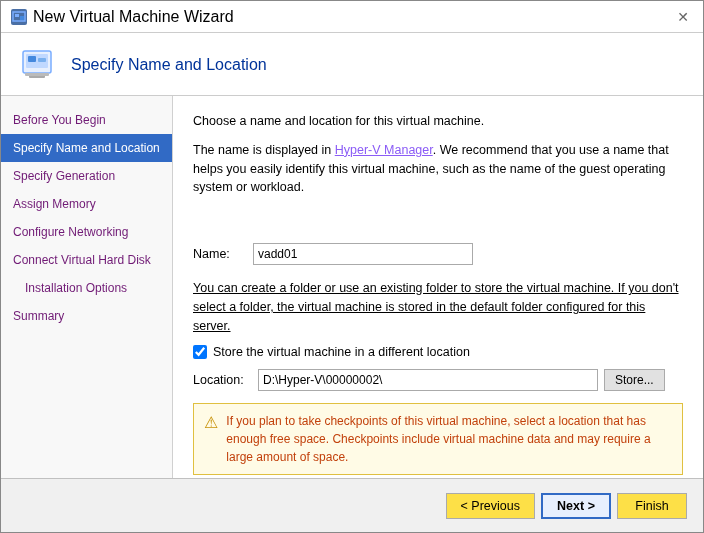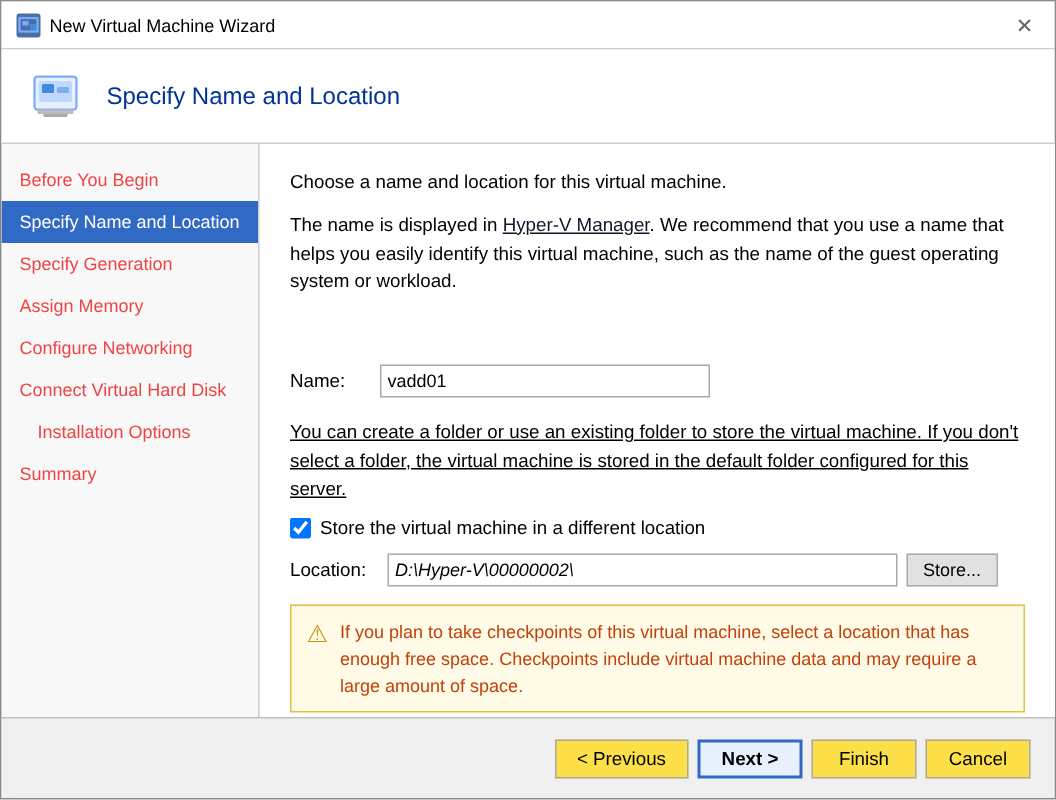--- a/index.html
+++ b/index.html
@@ -41,21 +41,21 @@
       align-items: center;
       justify-content: center;
       font-size: 10px;
       color: white;
       font-weight: bold;
       border-radius: 2px;
       flex-shrink: 0;
     }
     .title-bar-text {
       flex: 1;
-      font-size: 12px;
+      font-size: 16px;
       color: #000;
     }
     .title-bar-close {
       width: 20px;
       height: 20px;
       display: flex;
       align-items: center;
       justify-content: center;
       cursor: pointer;
       font-size: 14px;
@@ -91,21 +91,21 @@
     .sidebar {
       width: 172px;
       background: #f8f8f8;
       border-right: 1px solid #d0d0d0;
       padding: 10px 0;
       flex-shrink: 0;
     }
     .sidebar-item {
       padding: 5px 12px;
       font-size: 12px;
-      color: #ef4444;
+      color: #701a75;
       cursor: pointer;
       line-height: 1.5;
     }
     .sidebar-item.active {
       background: #316AC5;
       color: #ffffff;
     }
     .sidebar-item.indented {
       padding-left: 24px;
     }
@@ -116,21 +116,21 @@
       overflow-y: auto;
       background: #ffffff;
     }
     .description-text {
       font-size: 12.5px;
       color: #000;
       margin-bottom: 10px;
       line-height: 1.5;
     }
     .description-text a, .link-style {
-      color: #0f172a;
+      color: #8b5cf6;
       text-decoration: underline;
     }
     .name-row {
       display: flex;
       align-items: center;
       margin-bottom: 14px;
       margin-top: 46px;
     }
     .name-label {
       font-size: 12.5px;
@@ -177,21 +177,20 @@
       flex-shrink: 0;
     }
     .location-input {
       flex: 1;
       height: 22px;
       border: 1px solid #aaa;
       padding: 2px 4px;
       font-size: 12px;
       outline: none;
       max-width: 340px;
-      font-style: italic;
     }
     .browse-btn {
       margin-left: 6px;
       height: 22px;
       padding: 0 10px;
       background: #e1e1e1;
       border: 1px solid #aaa;
       font-size: 12px;
       cursor: pointer;
     }
@@ -315,15 +314,14 @@
         <span class="warning-icon">⚠</span>
         <span class="warning-text">If you plan to take checkpoints of this virtual machine, select a location that has enough free space. Checkpoints include virtual machine data and may require a large amount of space.</span>
       </div>
     </div>
   </div>
 
   <div class="footer">
     <button class="footer-btn">&lt; Previous</button>
     <button class="footer-btn primary">Next &gt;</button>
     <button class="footer-btn">Finish</button>
-    <button class="footer-btn">Cancel</button>
   </div>
 </div>
 
 </body></html>

